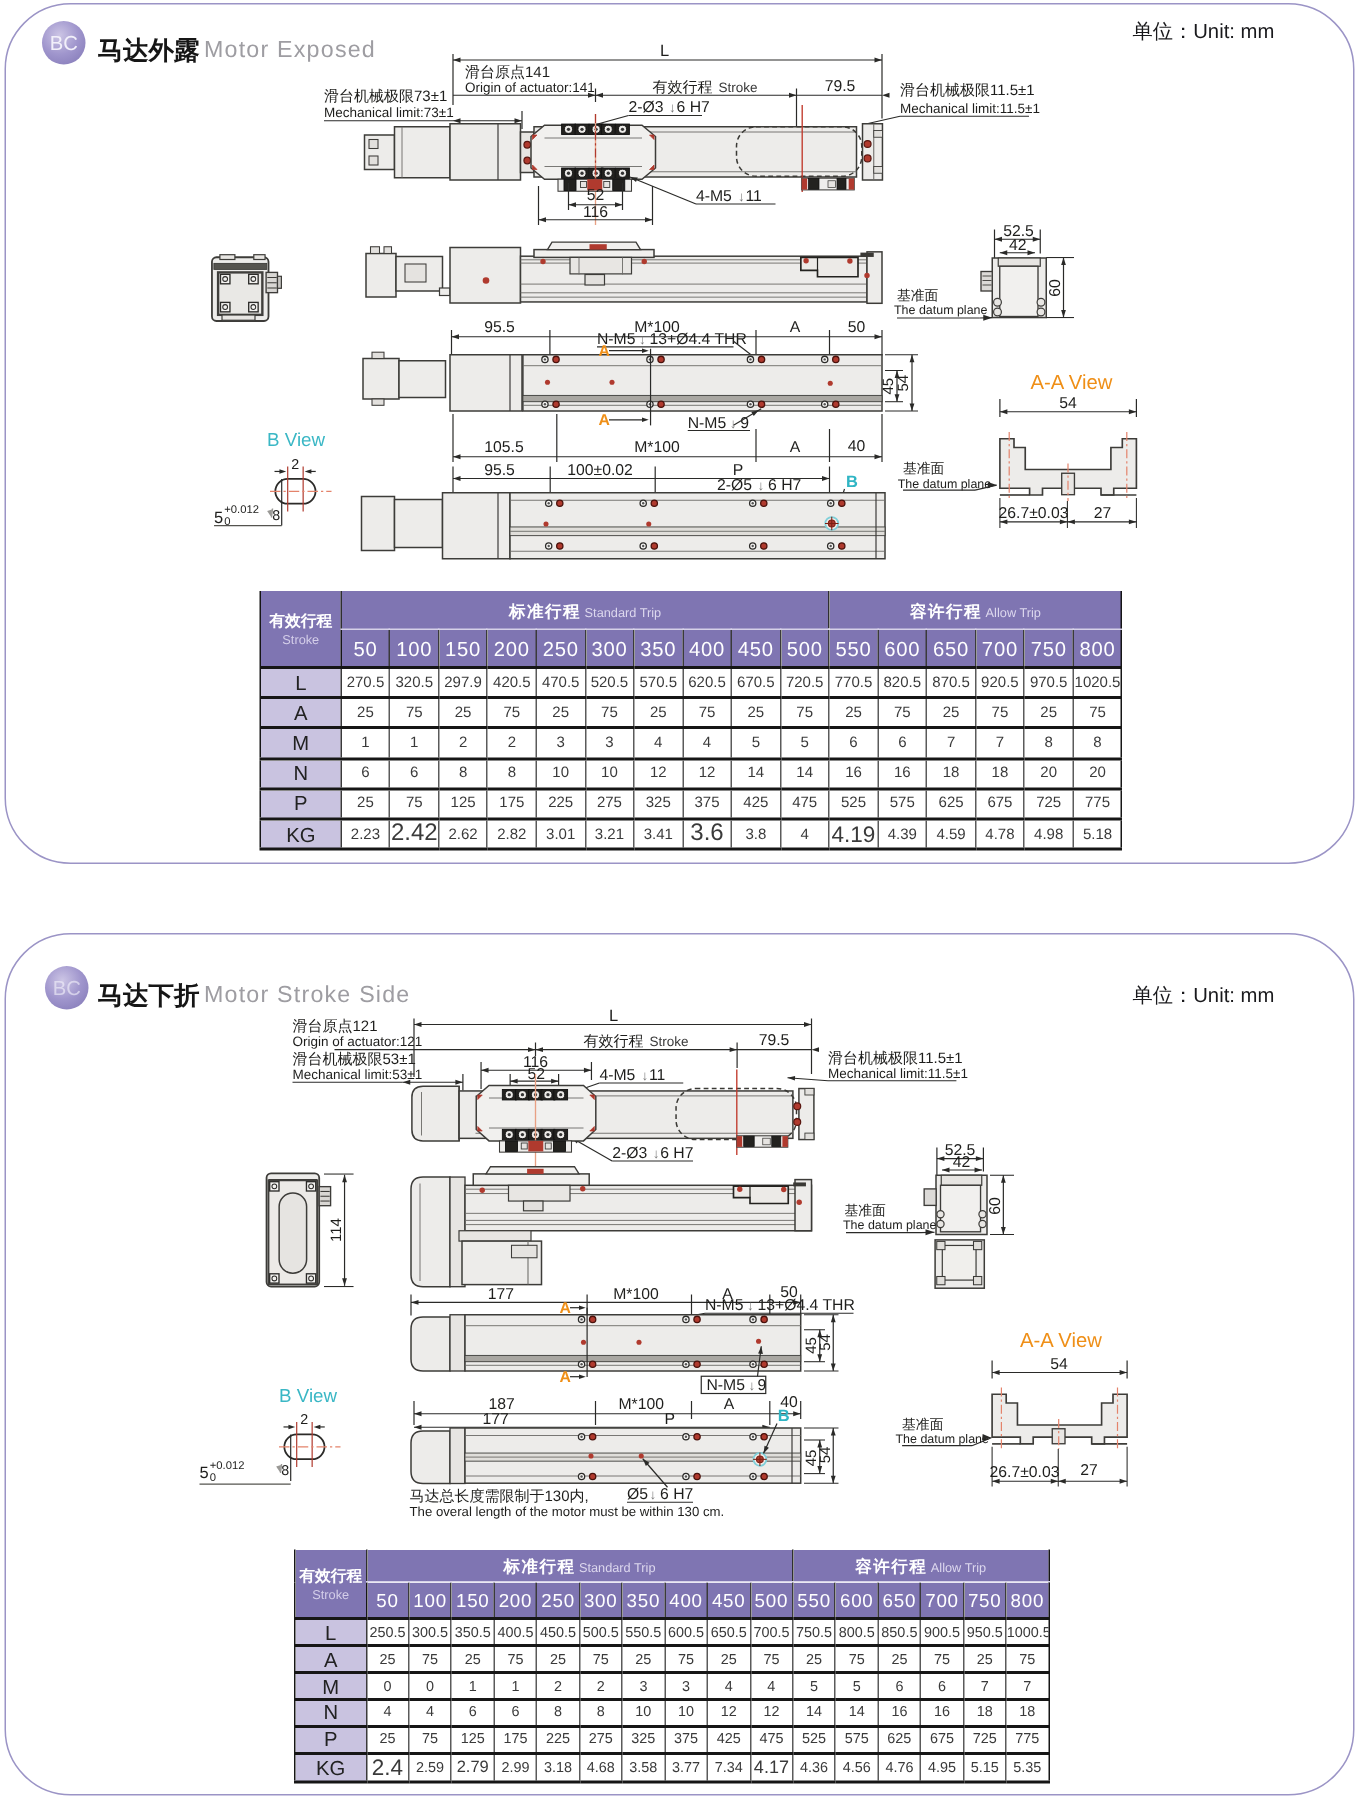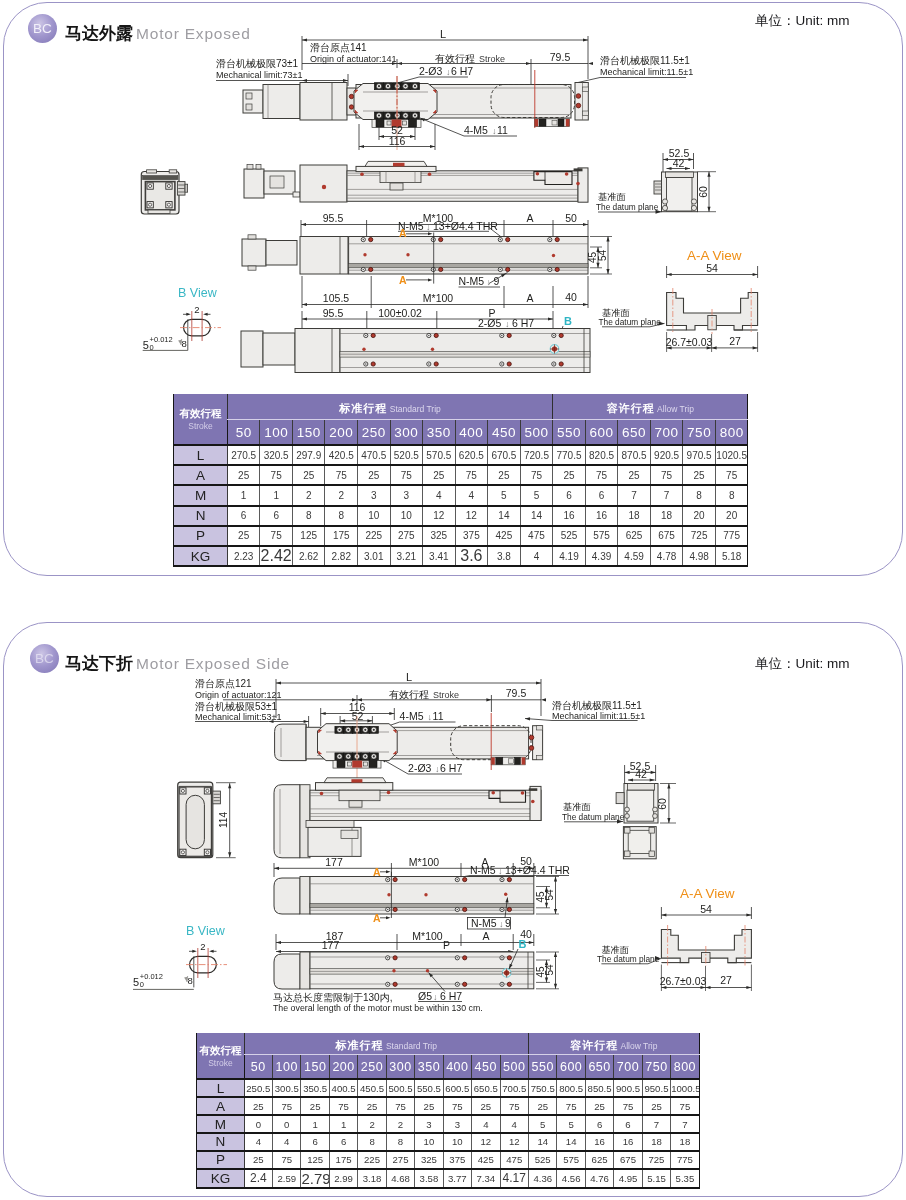--- a/index.html
+++ b/index.html
@@ -40,21 +40,21 @@
 <div class="hdr-cn" style="left:65px;top:22px;">马达外露</div>
 
 <div class="hdr-en" style="left:136px;top:25px;">Motor Exposed</div>
 
 <div class="hdr-unit" style="left:755px;top:12px;">单位：Unit: mm</div>
 
 <div class="badge" style="left:30px;top:644px;width:29px;height:29px;font-size:13.5px;line-height:29px;color:rgba(245,243,252,0.6);">BC</div>
 
 <div class="hdr-cn" style="left:65px;top:652px;">马达下折</div>
 
-<div class="hdr-en" style="left:136px;top:655px;">Motor Exposed Side</div>
+<div class="hdr-en" style="left:136px;top:655px;">Motor Stroke Side</div>
 
 <div class="hdr-unit" style="left:755px;top:655px;">单位：Unit: mm</div>
 
 <svg width="906" height="1200" viewBox="0 0 906 1200">
 
 <g>
 <line x1="302.0" y1="36.0" x2="302.0" y2="70.0" stroke="#2a2a28" stroke-width="0.8"></line>
 <line x1="588.0" y1="36.0" x2="588.0" y2="79.0" stroke="#2a2a28" stroke-width="0.8"></line>
 <line x1="302.0" y1="40.0" x2="588.0" y2="40.0" stroke="#2a2a28" stroke-width="0.8"></line>
 <polygon points="302.0,40.0 307.0,38.4 307.0,41.6" fill="#2a2a28"></polygon>
@@ -1271,21 +1271,21 @@
 <td class="dat" style="font-size:10.0px">2.23</td>
 <td class="dat" style="font-size:16px">2.42</td>
 <td class="dat" style="font-size:10.0px">2.62</td>
 <td class="dat" style="font-size:10.0px">2.82</td>
 <td class="dat" style="font-size:10.0px">3.01</td>
 <td class="dat" style="font-size:10.0px">3.21</td>
 <td class="dat" style="font-size:10.0px">3.41</td>
 <td class="dat" style="font-size:16px">3.6</td>
 <td class="dat" style="font-size:10.0px">3.8</td>
 <td class="dat" style="font-size:10.0px">4</td>
-<td class="dat" style="font-size:10.0px">4.19</td>
+<td class="dat" style="font-size:15px">4.19</td>
 <td class="dat" style="font-size:10.0px">4.39</td>
 <td class="dat" style="font-size:10.0px">4.59</td>
 <td class="dat" style="font-size:10.0px">4.78</td>
 <td class="dat" style="font-size:10.0px">4.98</td>
 <td class="dat" style="font-size:10.0px">5.18</td>
 </tr>
 </tbody>
       </table>
     </div>
 
@@ -1427,23 +1427,23 @@
 <td class="dat" style="font-size:9.6px">475</td>
 <td class="dat" style="font-size:9.6px">525</td>
 <td class="dat" style="font-size:9.6px">575</td>
 <td class="dat" style="font-size:9.6px">625</td>
 <td class="dat" style="font-size:9.6px">675</td>
 <td class="dat" style="font-size:9.6px">725</td>
 <td class="dat" style="font-size:9.6px">775</td>
 </tr>
 <tr style="height:17.9px">
 <td class="lab">KG</td>
-<td class="dat" style="font-size:12px">2.4</td>
+<td class="dat" style="font-size:15px">2.4</td>
 <td class="dat" style="font-size:9.6px">2.59</td>
-<td class="dat" style="font-size:15px">2.79</td>
+<td class="dat" style="font-size:11px">2.79</td>
 <td class="dat" style="font-size:9.6px">2.99</td>
 <td class="dat" style="font-size:9.6px">3.18</td>
 <td class="dat" style="font-size:9.6px">4.68</td>
 <td class="dat" style="font-size:9.6px">3.58</td>
 <td class="dat" style="font-size:9.6px">3.77</td>
 <td class="dat" style="font-size:9.6px">7.34</td>
 <td class="dat" style="font-size:12px">4.17</td>
 <td class="dat" style="font-size:9.6px">4.36</td>
 <td class="dat" style="font-size:9.6px">4.56</td>
 <td class="dat" style="font-size:9.6px">4.76</td>

